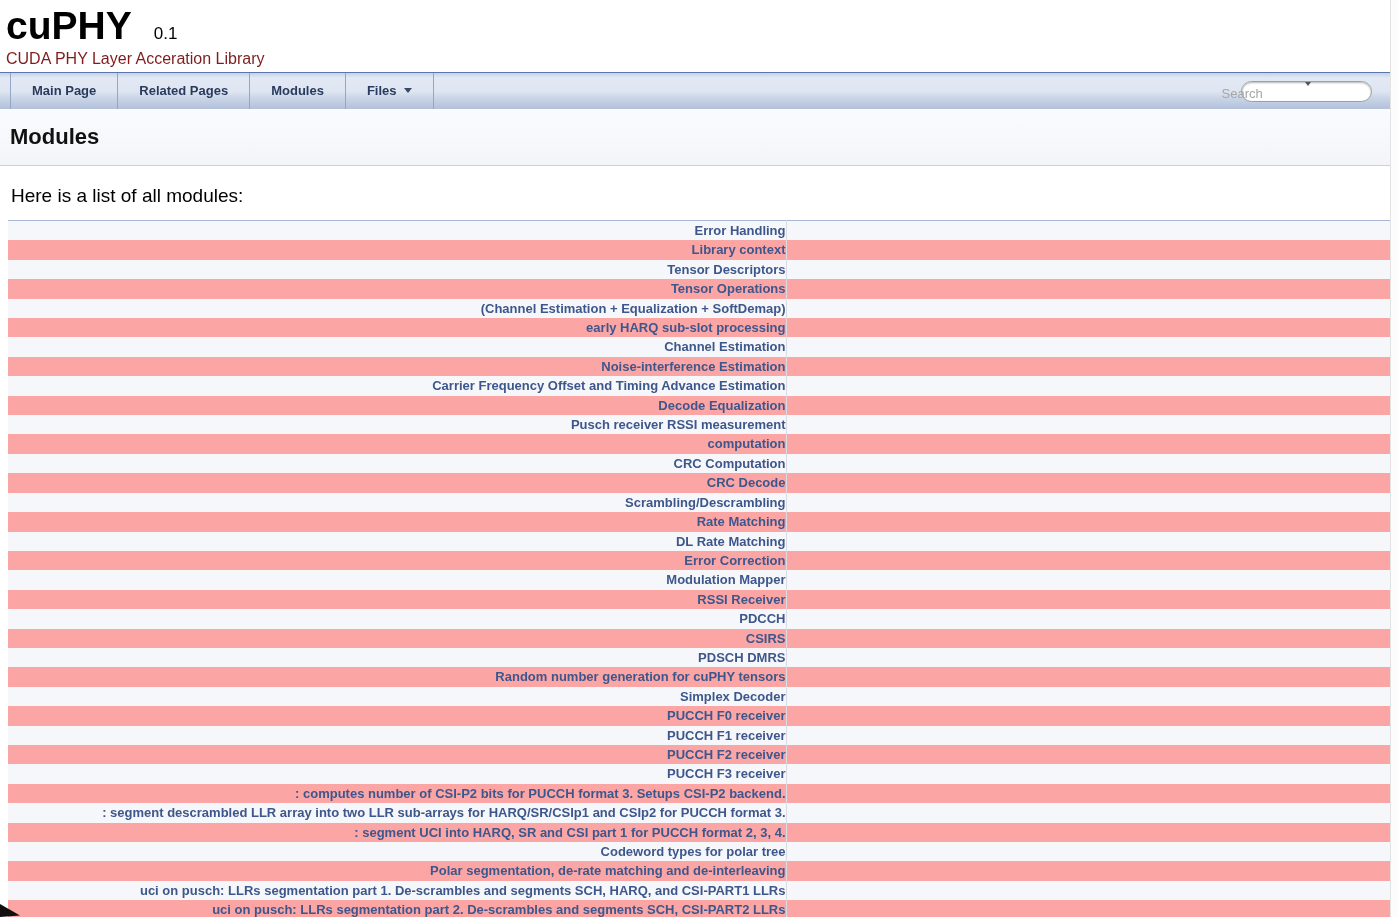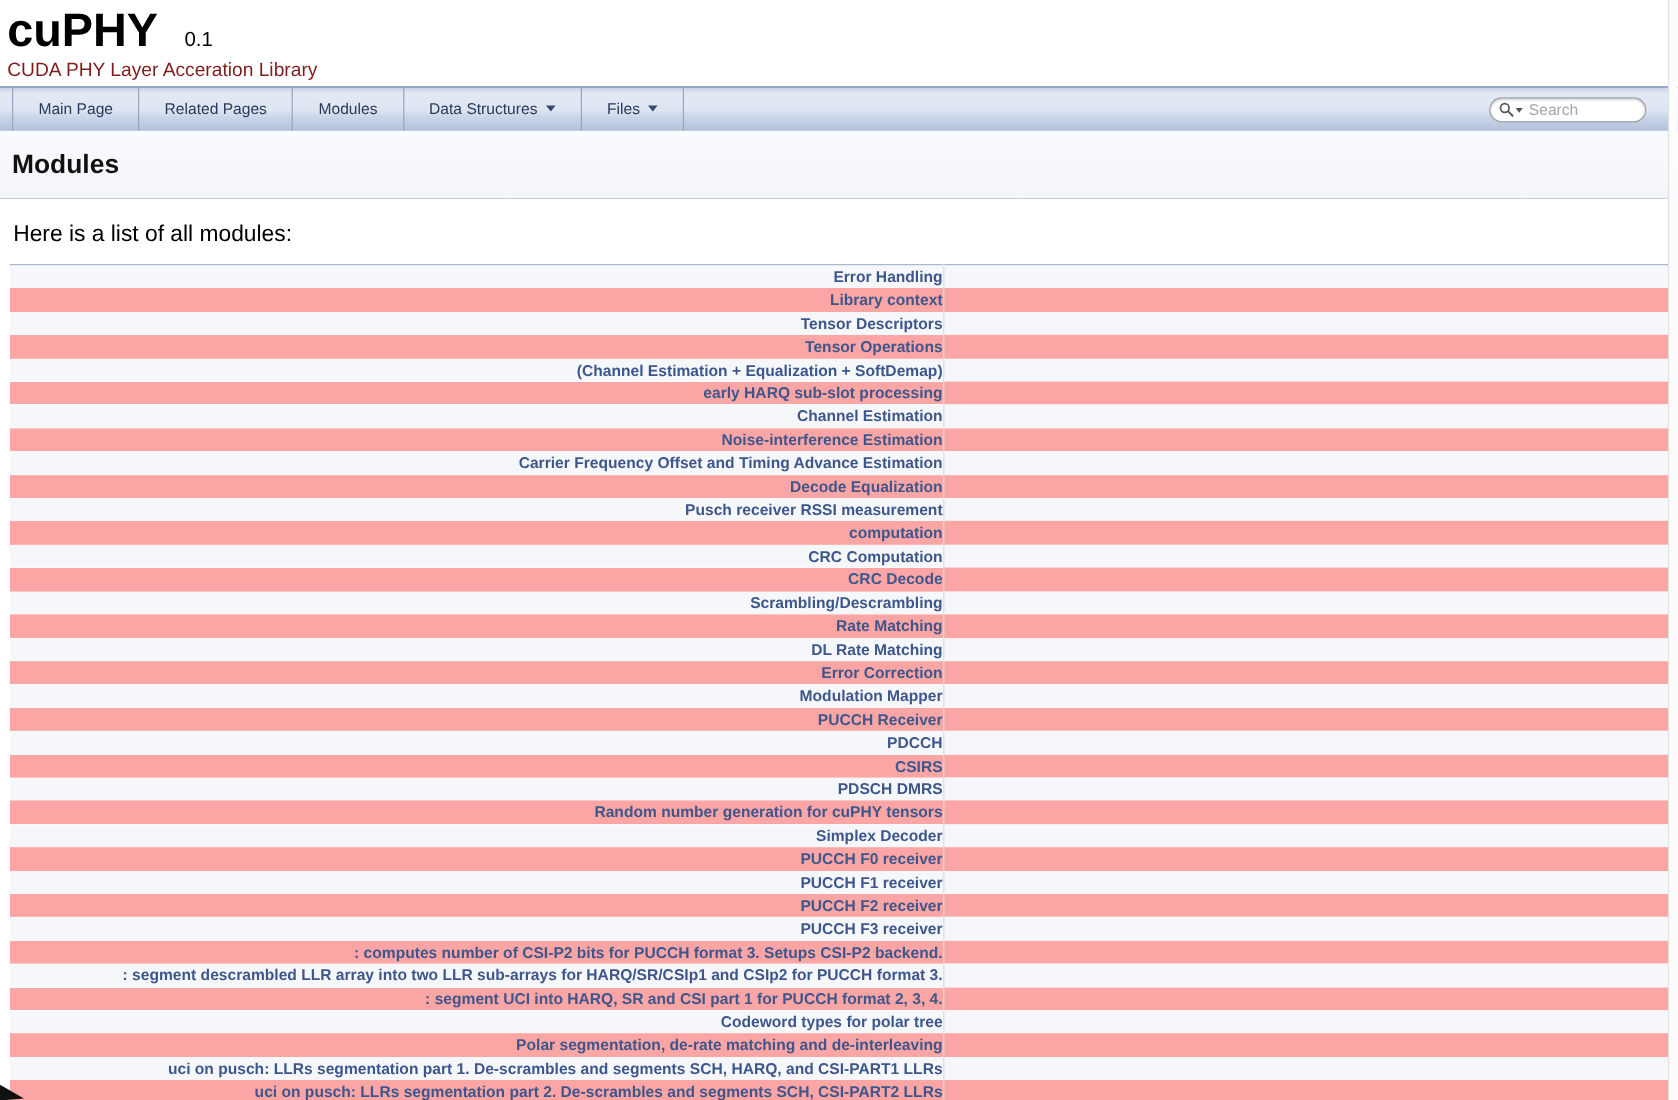--- a/index.html
+++ b/index.html
@@ -27,40 +27,40 @@
     border-top: 1px solid #5977AD;
     background: linear-gradient(to bottom,
       #C6D1E6 0%, #E3E9F4 14%, #DEE5F1 52%, #CBD6E8 68%, #B2C0DA 100%);
     position: relative;
   }
   #nav-tabs {
     display: flex; list-style: none; margin: 0; padding: 0 0 0 10px; height: 36px;
   }
   #nav-tabs li {
     padding: 0 21px; line-height: 36px;
-    font-size: 13px; font-weight: normal; color: #283A5D;
+    font-size: 13px; font-weight: bold; color: #283A5D;
     border-right: 1px solid #95A5C6;
     cursor: pointer; white-space: nowrap;
   }
   #nav-tabs li:first-child { border-left: 1px solid #95A5C6; }
   .dropdown-arrow {
     display: inline-block; width: 0; height: 0; margin-left: 7px;
     border-left: 4px solid transparent; border-right: 4px solid transparent;
     border-top: 5px solid #36486B; vertical-align: middle; margin-bottom: 2px;
   }
 
   
   #searchbox {
     position: absolute; top: 8px; right: 26px;
     width: 131px; height: 21px;
     background: #fff;
     border: 1px solid #9AA0A8;
     border-radius: 11px;
     box-shadow: inset 0 1px 2px rgba(0,0,0,0.28);
-    display: flex; align-items: center; padding: 0 6px 0 7px;
+    display: flex; align-items: center; padding: 0 6px 0 7px; flex-direction: column;
   }
   #searchbox input {
     border: none; outline: none; background: transparent;
     flex: 1; min-width: 0; font-size: 13px; color: #333;
     font-family: "Liberation Sans", sans-serif; padding: 0; margin-left: 5px;
   }
   #searchbox input::placeholder { color: #A6A6A6; }
   .mag-arrow {
     display: inline-block; width: 0; height: 0;
     border-left: 3px solid transparent; border-right: 3px solid transparent;
@@ -114,21 +114,20 @@
     <span id="projectname">cuPHY</span><span id="projectnumber">0.1</span>
   </div>
   <div id="projectbrief">CUDA PHY Layer Acceration Library</div>
 </div>
 
 <div id="navrow">
   <ul id="nav-tabs">
       <li><span>Main Page</span></li>
       <li><span>Related Pages</span></li>
       <li><span>Modules</span></li>
-      <li><span>Data Structures</span><span class="dropdown-arrow"></span></li>
       <li><span>Files</span><span class="dropdown-arrow"></span></li>
     </ul>
   <div id="searchbox">
     <svg width="13" height="13" viewBox="0 0 13 13">
       <circle cx="5" cy="5" r="3.6" fill="none" stroke="#555" stroke-width="1.4"></circle>
       <line x1="8" y1="8" x2="11.5" y2="11.5" stroke="#555" stroke-width="1.6" stroke-linecap="round"></line>
     </svg>
     <span class="mag-arrow"></span>
     <input type="text" placeholder="Search" style="">
   </div>
@@ -212,21 +211,21 @@
         </tr>
         <tr class="even">
           <td class="entry"><a class="module-link">Error Correction</a></td>
           <td class="desc"></td>
         </tr>
         <tr class="odd">
           <td class="entry"><a class="module-link">Modulation Mapper</a></td>
           <td class="desc"></td>
         </tr>
         <tr class="even">
-          <td class="entry"><a class="module-link">PUCCH Receiver</a></td>
+          <td class="entry"><a class="module-link">RSSI Receiver</a></td>
           <td class="desc"></td>
         </tr>
         <tr class="odd">
           <td class="entry"><a class="module-link">PDCCH</a></td>
           <td class="desc"></td>
         </tr>
         <tr class="even">
           <td class="entry"><a class="module-link">CSIRS</a></td>
           <td class="desc"></td>
         </tr>

